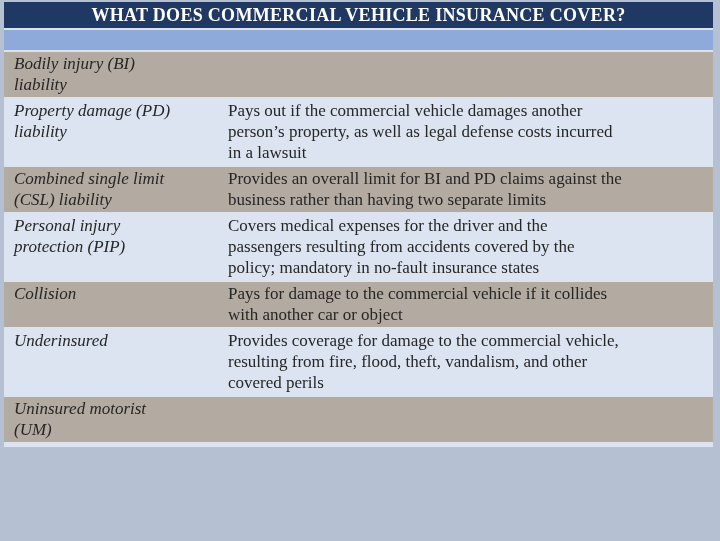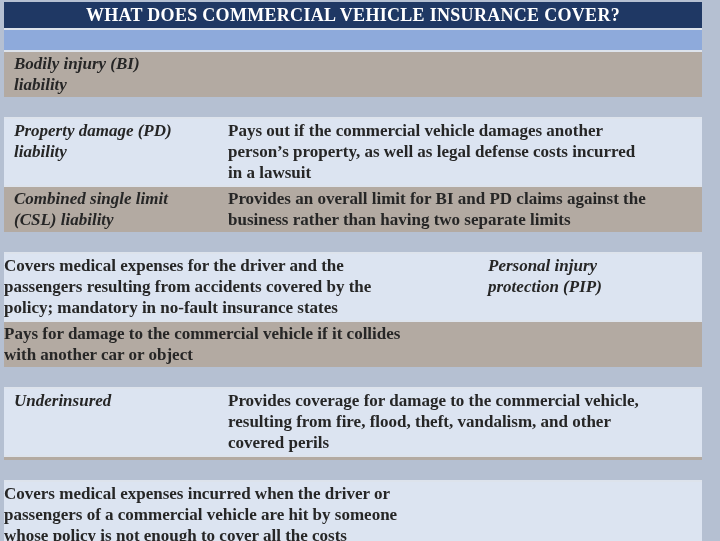--- a/index.html
+++ b/index.html
@@ -15,21 +15,21 @@
   }
   * { box-sizing: border-box; margin: 0; padding: 0; }
   html, body {
     width: 720px; height: 541px;
     overflow: hidden;
     background: var(--frame-bg);
     font-family: "Liberation Serif", "DejaVu Serif", serif;
   }
   .frame {
     width: 720px; height: 541px;
-    padding: 2px 18px 5px 4px;
+    padding: 2px 7px 5px 4px;
     display: flex;
     flex-direction: column;
   }
   .title-bar {
     flex: none;
     height: 26px;
     line-height: 26px;
     background: var(--title-bg);
     color: var(--title-text);
     font-weight: bold;
@@ -63,27 +63,26 @@
     padding-right: 16px;
   }
   .center { text-align: center; }
   .row {
     display: flex;
     border-top: 2px solid var(--separator);
     padding-top: 1px;
     padding-bottom: 2px;
   }
   .row.tan  { background: var(--row-tan-bg); }
-  .row.blue { background: var(--row-blue-bg); margin-top: 20px; }
+  .row.blue { background: var(--row-blue-bg); }
   .cell-text {
     font-size: 17px;
     line-height: 21px;
     color: var(--body-text);
     white-space: pre-line;
-    font-weight: bold;
   }
   .coverage-cell { font-style: italic; }
 </style>
 </head>
 <body>
 
 <div class="frame">
 
   <div class="title-bar">WHAT DOES COMMERCIAL VEHICLE INSURANCE COVER?</div>
 
@@ -106,41 +105,41 @@
   </div>
 
   <div class="row tan">
     <div class="cell-text col-coverage coverage-cell">Combined single limit
 (CSL) liability</div>
     <div class="cell-text col-how">Provides an overall limit for BI and PD claims against the
 business rather than having two separate limits</div>
   </div>
 
   <div class="row blue">
+    <div class="cell-text col-coverage coverage-cell">Personal injury
+protection (PIP)</div>
     <div class="cell-text col-how">Covers medical expenses for the driver and the
 passengers resulting from accidents covered by the
 policy; mandatory in no-fault insurance states</div>
-    <div class="cell-text col-coverage coverage-cell">Personal injury
-protection (PIP)</div>
   </div>
 
   <div class="row tan">
+    <div class="cell-text col-coverage coverage-cell">Collision</div>
     <div class="cell-text col-how">Pays for damage to the commercial vehicle if it collides
 with another car or object</div>
   </div>
 
   <div class="row blue">
     <div class="cell-text col-coverage coverage-cell">Underinsured</div>
     <div class="cell-text col-how">Provides coverage for damage to the commercial vehicle,
 resulting from fire, flood, theft, vandalism, and other
 covered perils</div>
   </div>
 
   <div class="row tan">
+    <div class="cell-text col-coverage coverage-cell">Uninsured motorist
+(UM)</div>
   </div>
 
   <div class="row blue">
-    <div class="cell-text col-how">Covers medical expenses incurred when the driver or
-passengers of a commercial vehicle are hit by someone
-whose policy is not enough to cover all the costs</div>
   </div>
 
 </div>
 
 </body></html>

